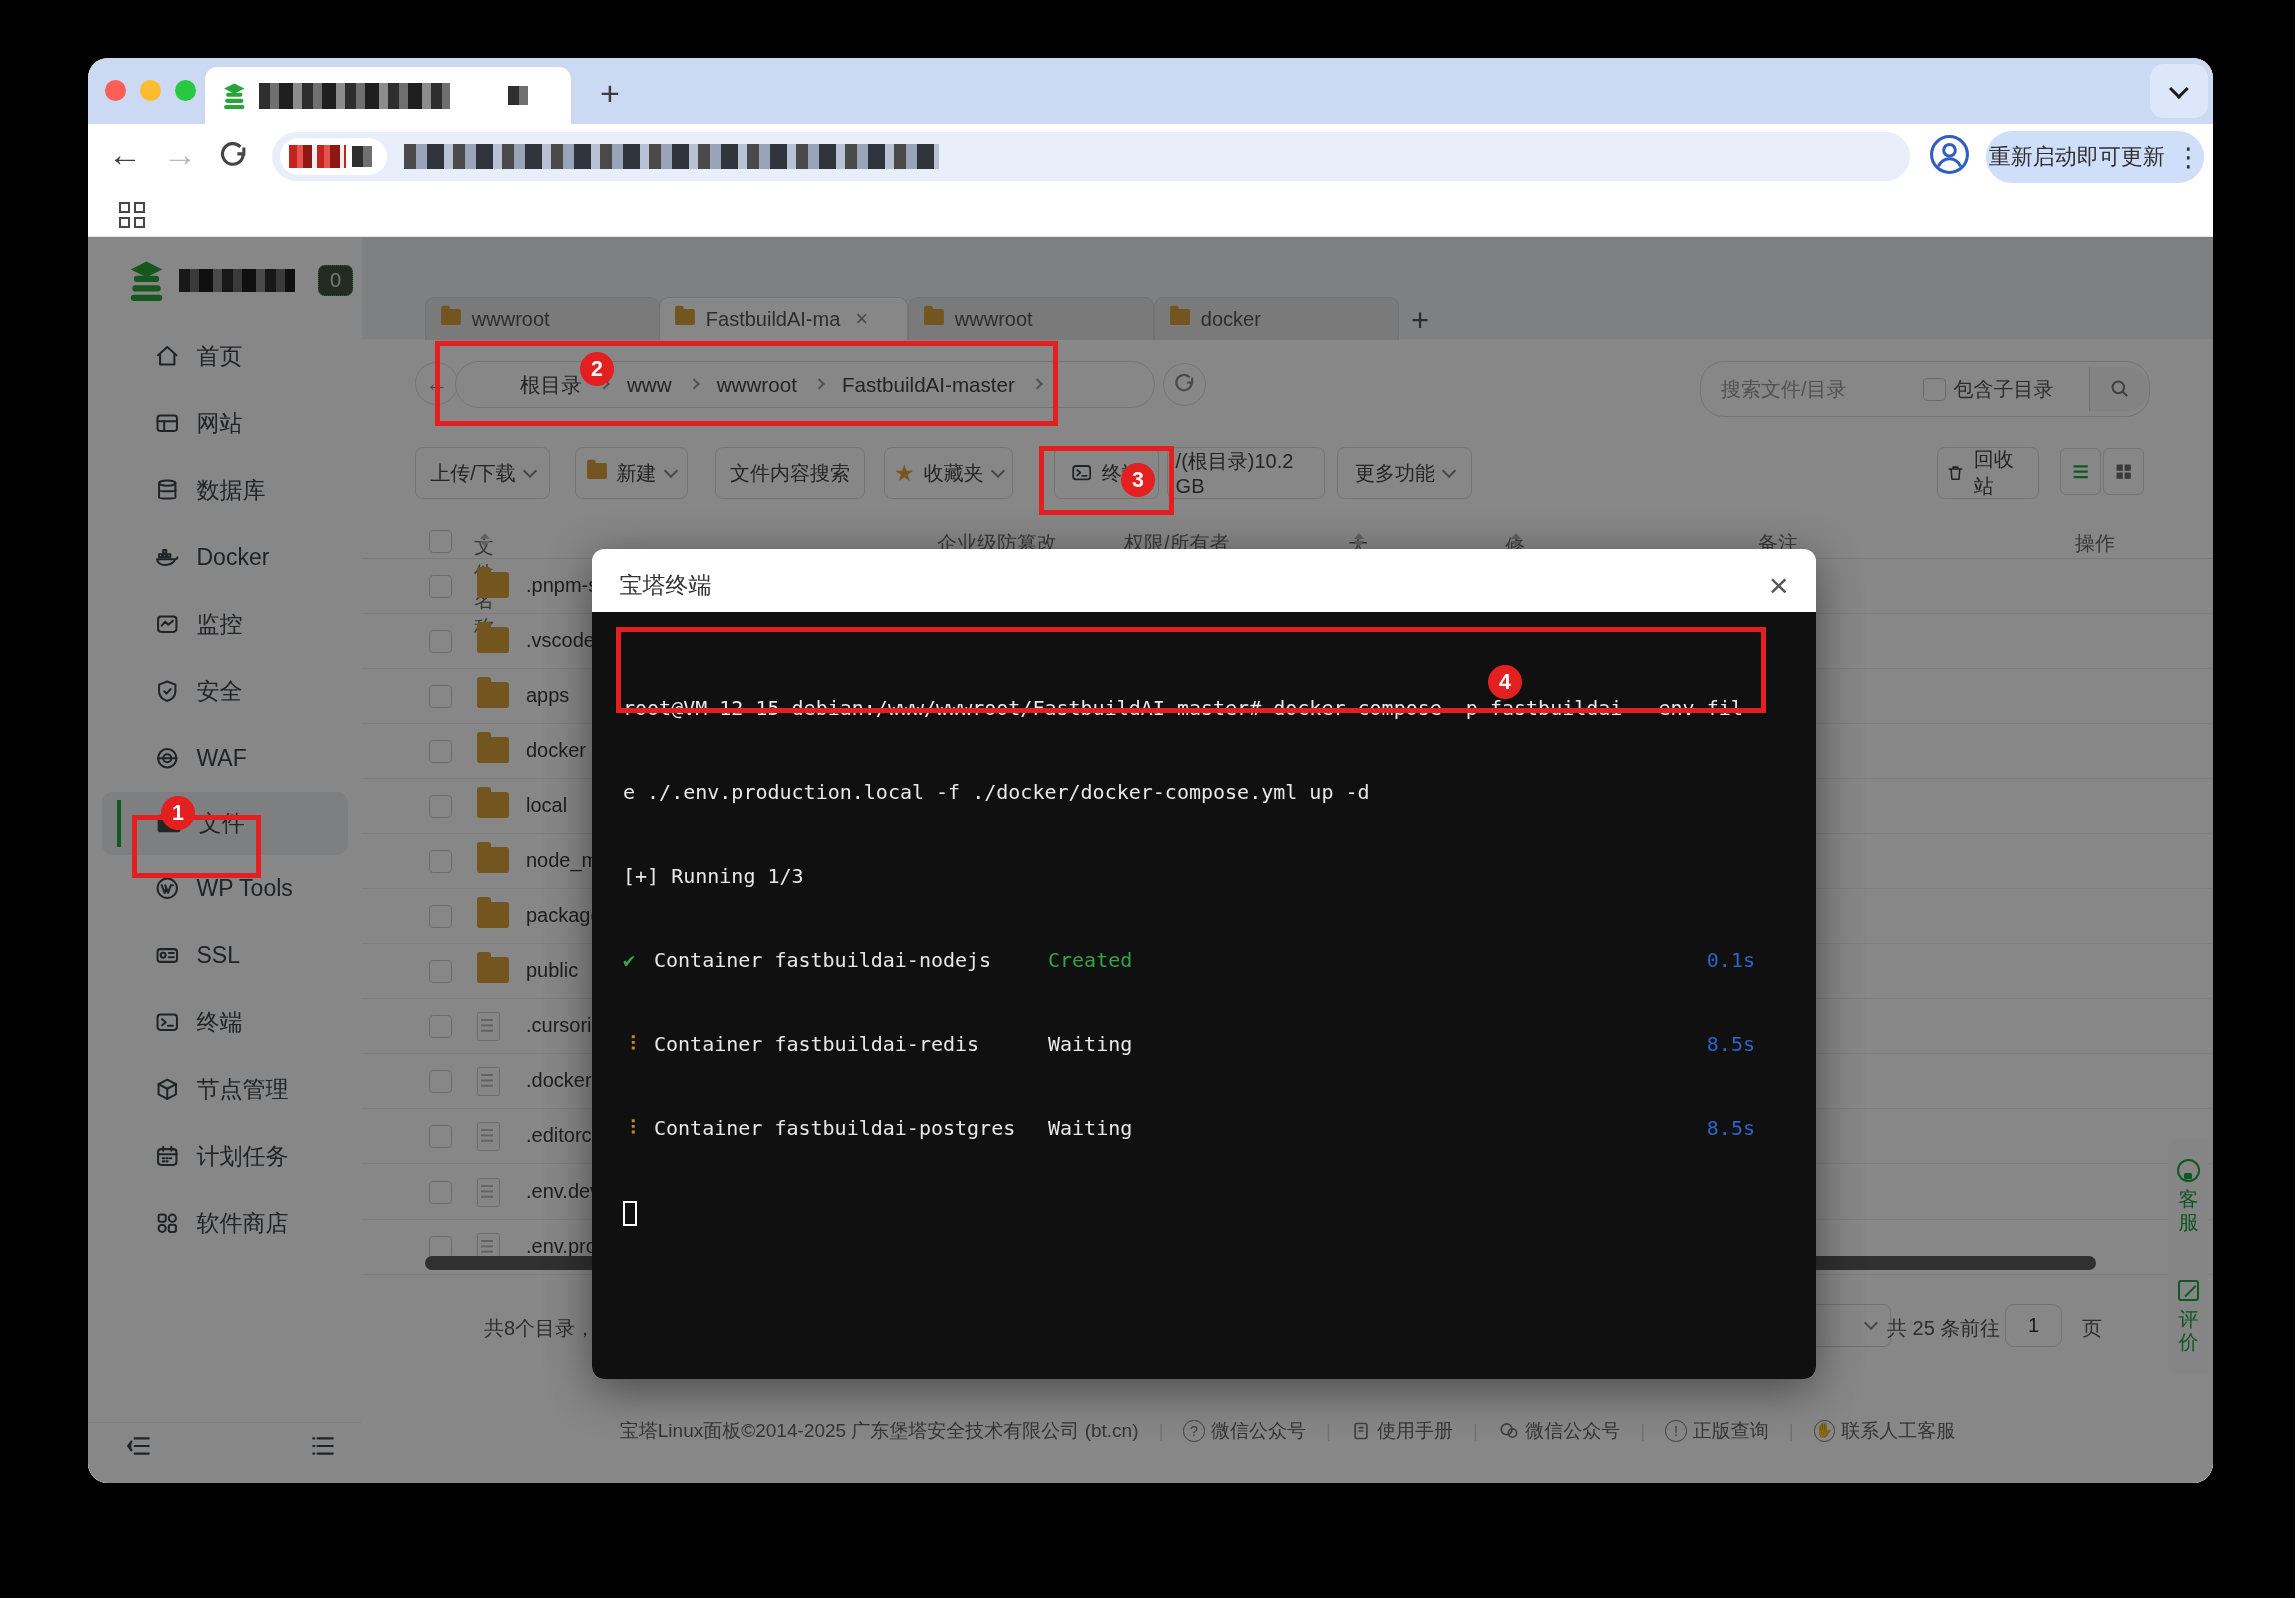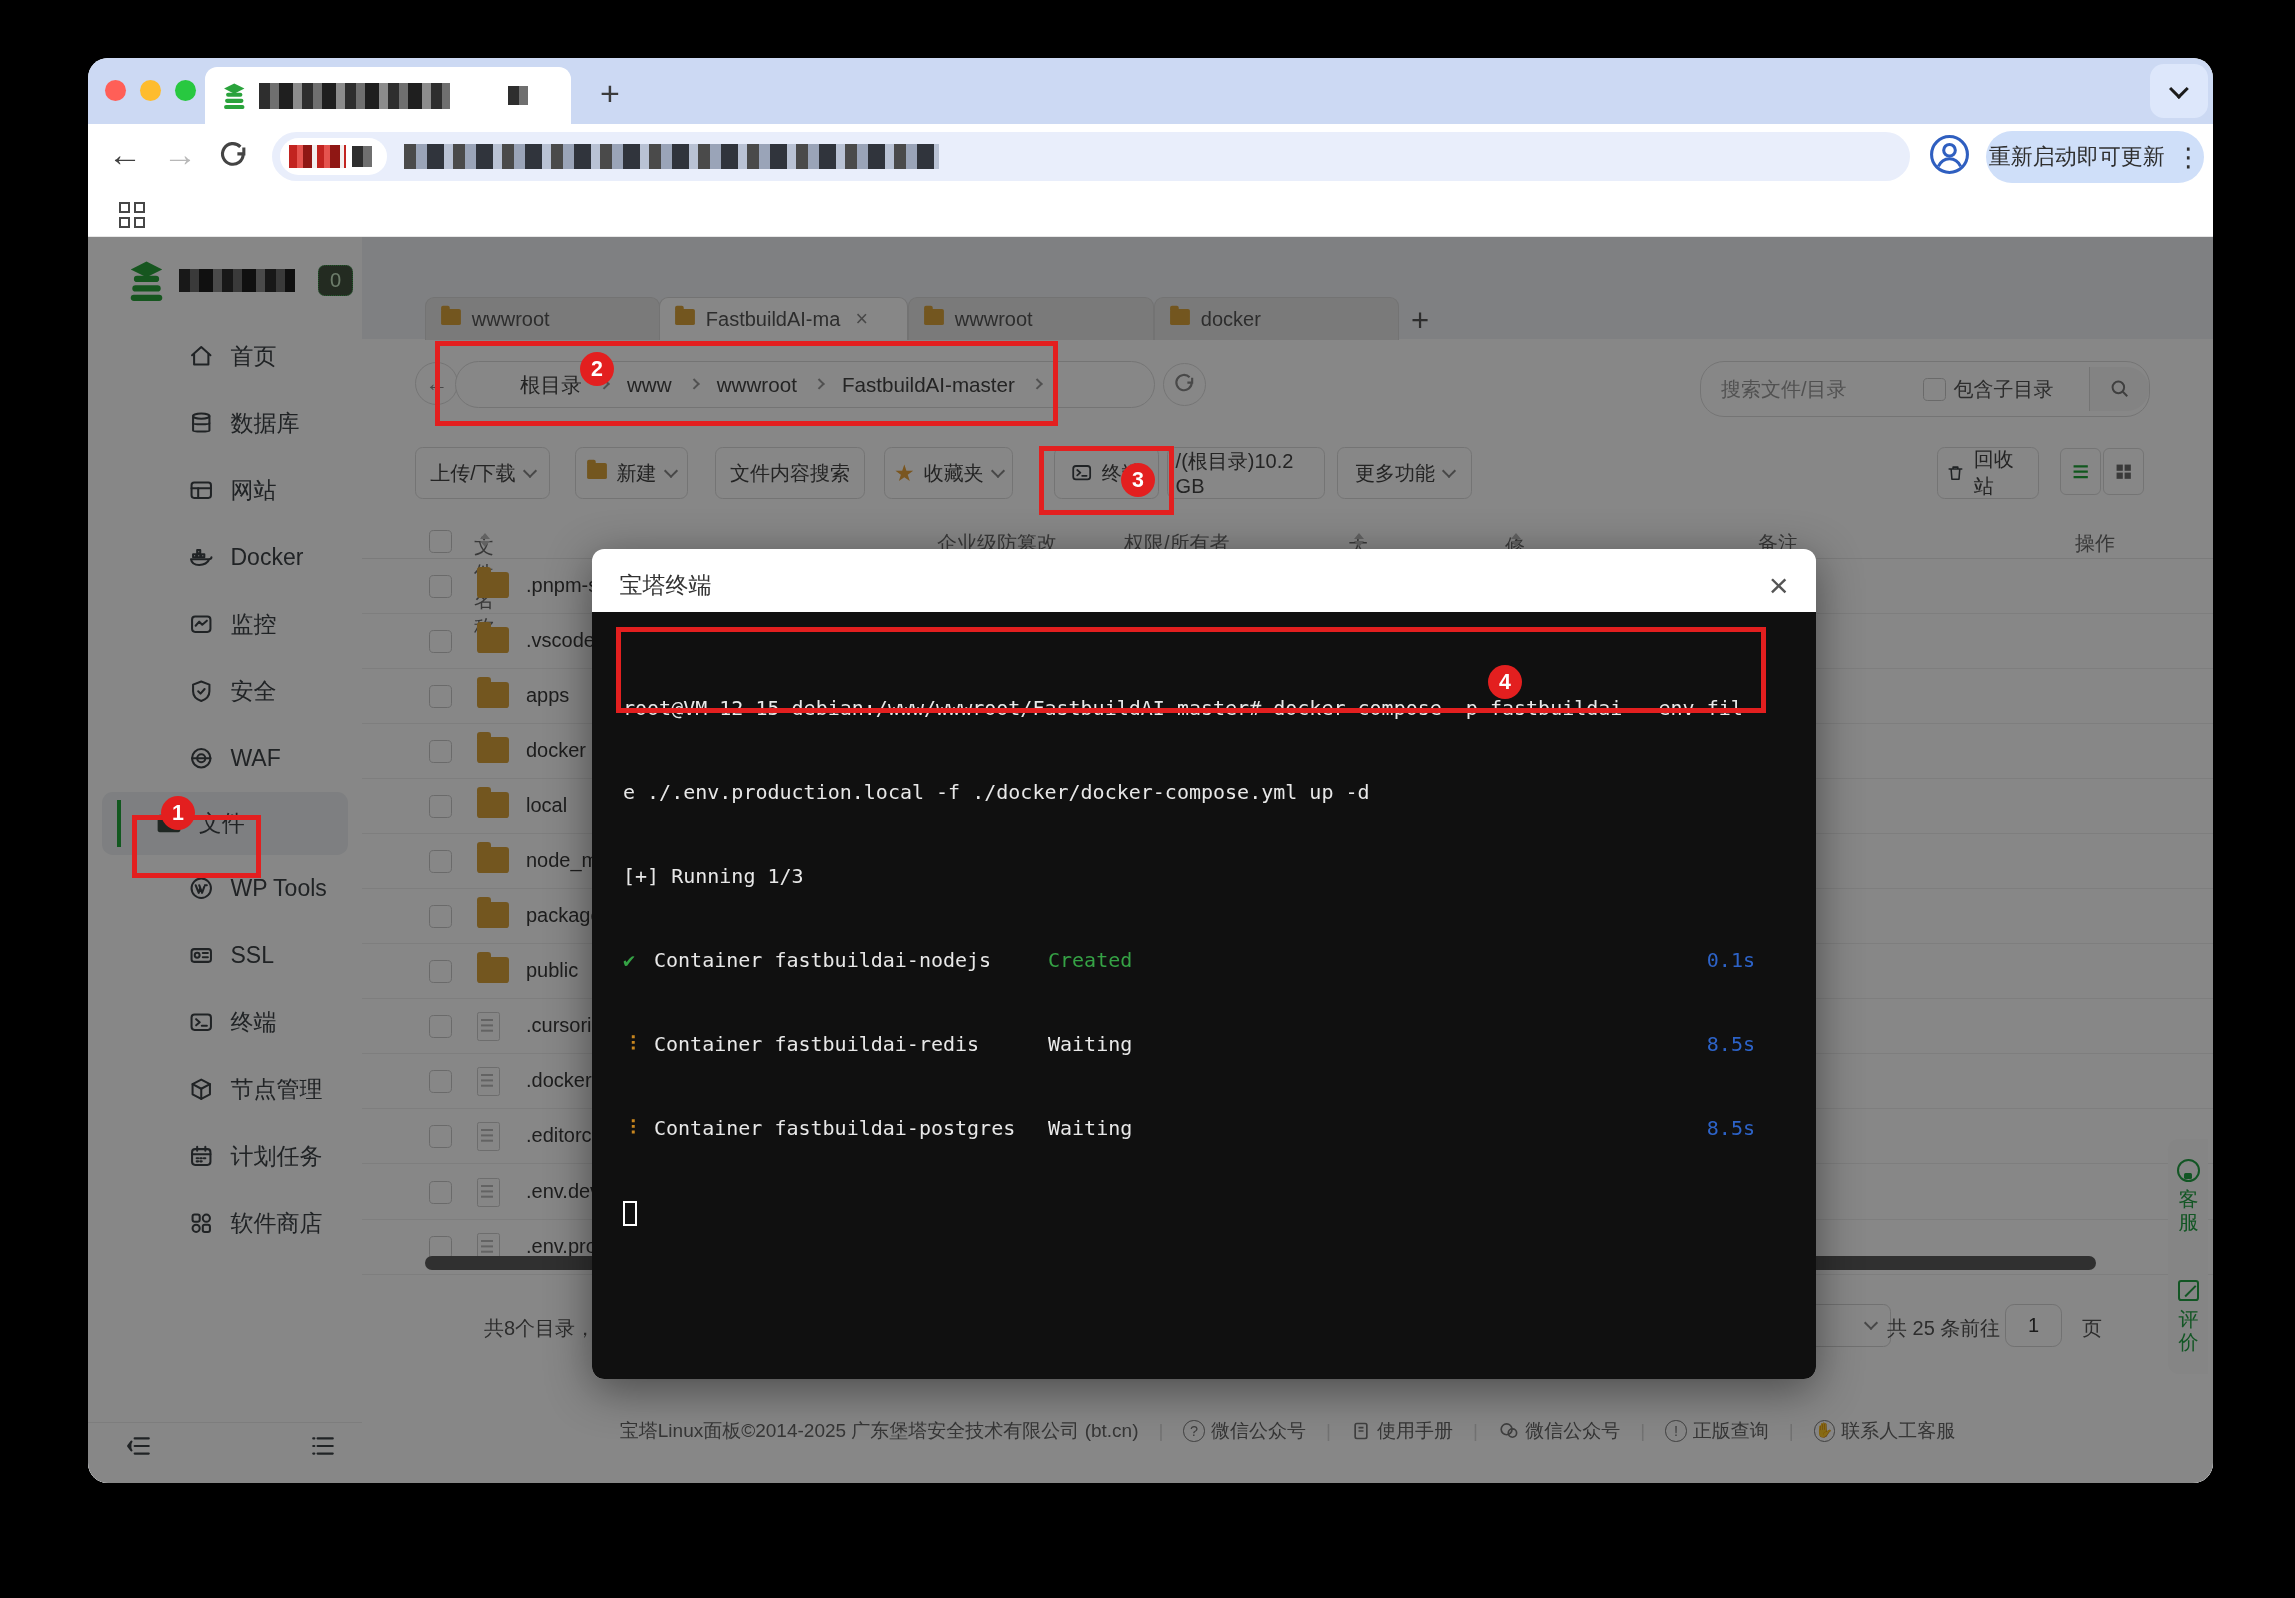--- a/index.html
+++ b/index.html
@@ -31,21 +31,21 @@
   .star-glyph{position:absolute;left:1770px;top:6.1px;font-size:29px;color:#4a4a4a;}
 
   
   .content{position:absolute;left:0;top:179px;width:100%;height:1246px;background:#eef1f4;}
   .dim{position:absolute;left:0;top:179px;width:100%;height:1246px;background:rgba(0,0,0,.47);z-index:20;}
 
   .sidebar{position:absolute;left:0;top:0;width:274px;height:100%;background:#fff;}
   .logo-row{position:absolute;left:38px;top:23px;display:flex;align-items:center;gap:12.2px;}
   .bt-badge{width:35px;height:31px;border-radius:6.9px;background:#43523f;border:1.5px dotted #3fae52;color:#cdebc9;font-size:20px;display:flex;align-items:center;justify-content:center;margin-left:10.7px;}
   .menu{position:absolute;left:0;top:86px;width:100%;}
-  .mitem{height:67px;display:flex;align-items:center;padding-left:101px;gap:17px;font-size:23px;color:#3e4347;position:relative;}
+  .mitem{height:67px;display:flex;align-items:center;padding-left:67px;gap:17px;font-size:23px;color:#3e4347;position:relative;}
   .mitem svg{flex:0 0 auto;}
   .mitem.active{background:#eef0f3;border-radius:10.7px;margin:0 13.8px;padding-left:54px;height:63px;}
   .active-bar{position:absolute;left:15.3px;top:7.6px;width:3.8px;height:47px;background:#22a63c;}
   .side-bottom{position:absolute;bottom:15.3px;left:0;width:100%;height:46px;border-top:1.5px solid #ececec;}
 
   .main{position:absolute;left:274px;top:0;right:0;bottom:0;background:#fff;}
   .topgray{position:absolute;left:0;top:0;width:100%;height:102px;background:#f0f2f5;}
   .ftab{position:absolute;top:60px;height:43px;border-radius:9.2px 9.2px 0 0;background:#e7e7e7;border:0.8px solid #d9d9d9;border-bottom:none;display:flex;align-items:center;padding:0 15.3px;gap:10.7px;font-size:20px;color:#555;}
   .ftab.active{background:#fff;}
   .ftab .x{color:#888;font-size:21.4px;margin-left:4.6px;}
@@ -189,33 +189,33 @@
       <div class="menu">
         <div class="mitem">
             <svg class="ic24" width="24.5" height="24.5" viewBox="0 0 24 24">
               <path d="M3 11 L12 3 L21 11"></path>
               <path d="M5 10 V20 H19 V10"></path>
             </svg>
             <span>首页</span>
           </div>
         <div class="mitem">
             <svg class="ic24" width="24.5" height="24.5" viewBox="0 0 24 24">
+              <rect x="2.5" y="4.5" width="19" height="15" rx="2.5"></rect>
+              <path d="M2.5 10 H21.5"></path>
+              <path d="M9 10 V19.5"></path>
+            </svg>
+            <span>网站</span>
+          </div>
+        <div class="mitem">
+            <svg class="ic24" width="24.5" height="24.5" viewBox="0 0 24 24">
               <ellipse cx="12" cy="5" rx="8" ry="2.6"></ellipse>
               <path d="M4 5 V19 C4 20.4 20 20.4 20 19 V5"></path>
               <path d="M4 12 C4 13.4 20 13.4 20 12"></path>
             </svg>
             <span>数据库</span>
-          </div>
-        <div class="mitem">
-            <svg class="ic24" width="24.5" height="24.5" viewBox="0 0 24 24">
-              <rect x="2.5" y="4.5" width="19" height="15" rx="2.5"></rect>
-              <path d="M2.5 10 H21.5"></path>
-              <path d="M9 10 V19.5"></path>
-            </svg>
-            <span>网站</span>
           </div>
         <div class="mitem">
             <svg class="ic24" width="24.5" height="24.5" viewBox="0 0 24 24">
               <rect x="4" y="9" width="3" height="3"></rect>
               <rect x="8" y="9" width="3" height="3"></rect>
               <rect x="12" y="9" width="3" height="3"></rect>
               <rect x="8" y="5" width="3" height="3"></rect>
               <path d="M2 14 H19 C21 14 22 12.8 22 12 M2 14 C2.5 17.5 5.5 19.5 10 19.5 C15 19.5 18.5 17 20 14"></path>
             </svg>
             <span>Docker</span>

